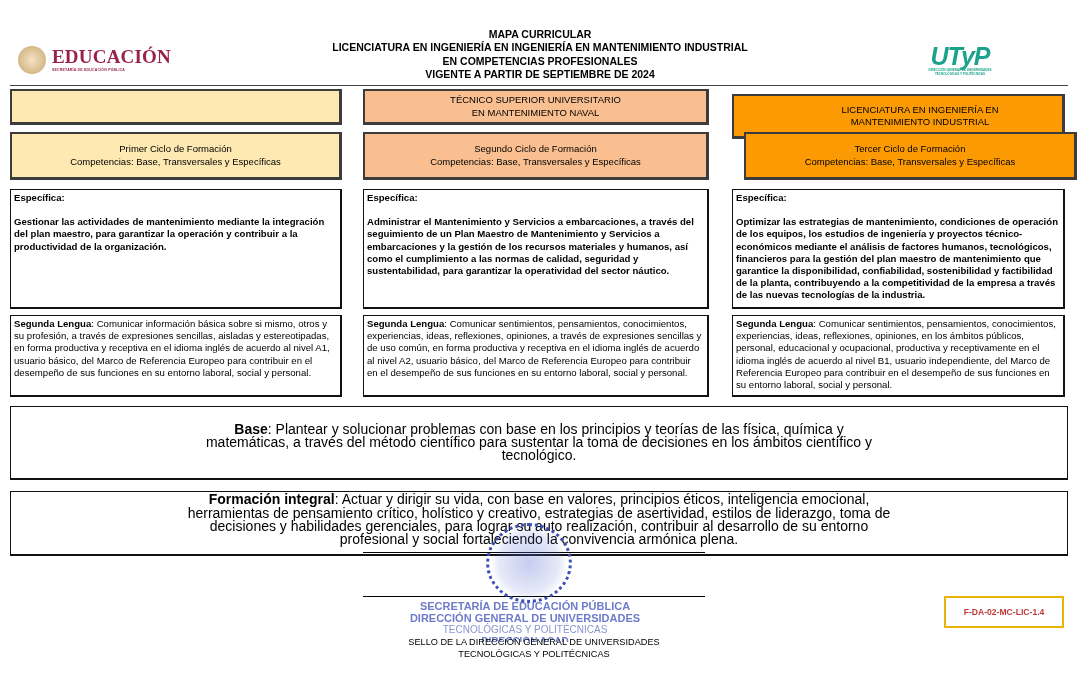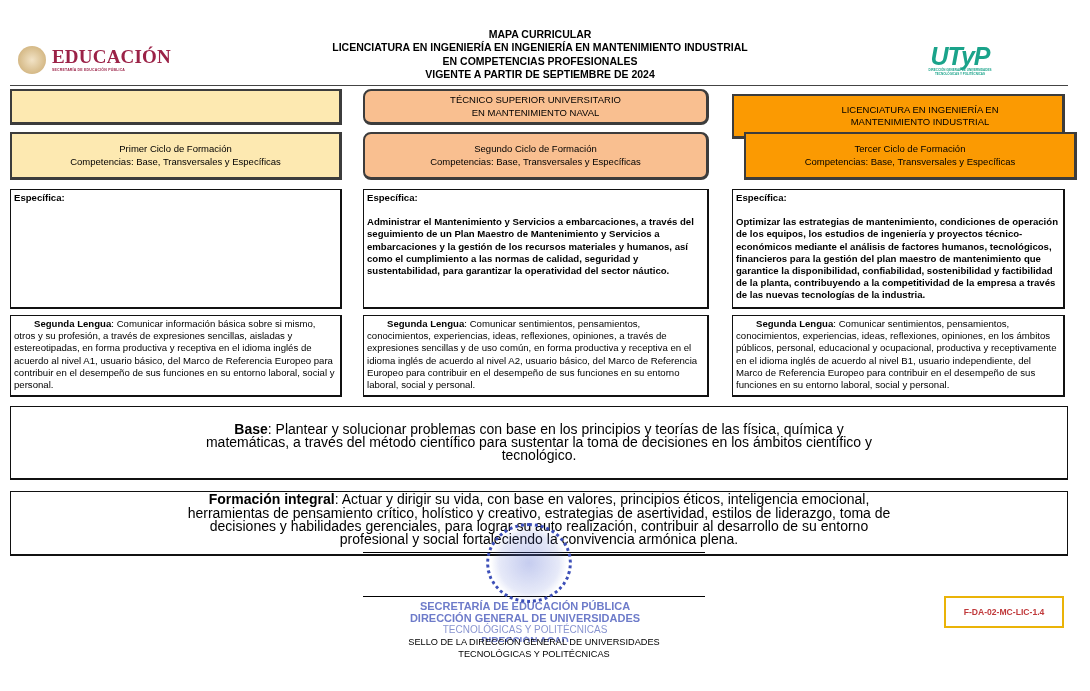--- a/index.html
+++ b/index.html
@@ -15,27 +15,27 @@
   .edu-sub { font-size: 3.5px; color: #9b2247; font-weight: bold; margin-top: 2px; letter-spacing: 0.2px; }
 
   .header-titles { position: absolute; left: 300px; top: 28px; width: 480px; text-align: center; font-weight: bold; font-size: 10.5px; line-height: 13.3px; }
 
   .utp-logo { position: absolute; left: 924px; top: 44px; width: 72px; text-align: center; }
   .utp-word { font-family: "Liberation Sans", sans-serif; font-style: italic; font-weight: bold; font-size: 25px; color: #1aa38a; letter-spacing: -1px; line-height: 24px; }
   .utp-sub { font-size: 3px; color: #1aa38a; line-height: 4px; font-weight: bold; }
 
   .hbox { position: absolute; border: 2px solid #3c3c3c; border-right-width: 3px; border-bottom-width: 3px; display: flex; flex-direction: column; align-items: center; justify-content: center; font-size: 9.5px; line-height: 12.5px; text-align: center; }
   .c1 { background: #fde9b1; }
-  .c2 { background: #f9bf90; border-radius: 8px; }
+  .c2 { background: #f9bf90; }
   .c3 { background: #fb9a02; }
 
   .cbox { position: absolute; border: 1.5px solid #111; border-right-width: 2px; border-bottom-width: 2px; padding: 2px 3px; font-size: 9.6px; line-height: 12.2px; background: #fff; overflow: hidden; }
   .spec-label { font-weight: bold; }
   .spec-body { font-weight: bold; margin-top: 12px; }
-  .lang-label { font-weight: bold; margin-left: 20px; }
+  .lang-label { font-weight: bold; }
 
   .wide { position: absolute; left: 10px; width: 1058px; border-top: 1.5px solid #111; border-left: 1px solid #111; border-right: 1px solid #111; border-bottom: 2px solid #111; display: flex; align-items: center; justify-content: center; text-align: center; font-size: 14px; line-height: 13.3px; }
   .wide .inner { width: 720px; }
   .wide b { font-weight: bold; }
 
   .sig-line-top { position: absolute; left: 363px; top: 552px; width: 342px; height: 1px; background: #000; }
   .sig-line { position: absolute; left: 363px; top: 596px; width: 342px; height: 1px; background: #000; }
   .sig-text { position: absolute; left: 363px; top: 600px; width: 342px; text-align: center; font-weight: normal; font-size: 9.2px; line-height: 12px; z-index: 3; margin-top: 36px; }
 
   .stamp { position: absolute; left: 486px; top: 523px; width: 86px; height: 80px; border-radius: 50%; border: 3px dotted #3d4fb8; background: radial-gradient(circle, rgba(90,110,210,0.35) 0%, rgba(90,110,210,0.15) 55%, rgba(255,255,255,0) 70%); z-index: 2; }
@@ -92,20 +92,21 @@
   <div>Segundo Ciclo de Formación</div>
   <div>Competencias: Base, Transversales y Específicas</div>
 </div>
 <div class="hbox c3" style="left:732px; top:132px; width:333px; height:48px;margin-left:12px;">
   <div>Tercer Ciclo de Formación</div>
   <div>Competencias: Base, Transversales y Específicas</div>
 </div>
 
 <div class="cbox" style="left:10px; top:189px; width:332px; height:120px;">
   <div class="spec-label">Específica:</div>
+  <div class="spec-body">Gestionar las actividades de mantenimiento mediante la integración del plan maestro, para garantizar la operación y contribuir a la productividad de la organización.</div>
 </div>
 <div class="cbox" style="left:363px; top:189px; width:346px; height:120px;">
   <div class="spec-label">Específica:</div>
   <div class="spec-body">Administrar el Mantenimiento y Servicios a embarcaciones, a través del seguimiento de un Plan Maestro de Mantenimiento y Servicios a embarcaciones y la gestión de los recursos materiales y humanos, así como  el cumplimiento a las normas de calidad, seguridad y sustentabilidad, para garantizar la operatividad del sector náutico.</div>
 </div>
 <div class="cbox" style="left:732px; top:189px; width:333px; height:120px;">
   <div class="spec-label">Específica:</div>
   <div class="spec-body">Optimizar las estrategias de mantenimiento,  condiciones de operación de los equipos, los estudios de ingeniería y proyectos técnico-económicos mediante el análisis de factores humanos, tecnológicos, financieros  para la gestión del plan maestro de mantenimiento que garantice la disponibilidad, confiabilidad, sostenibilidad  y factibilidad de la planta, contribuyendo a la competitividad de la empresa a  través de las nuevas tecnologías de la industria.</div>
 </div>
 

